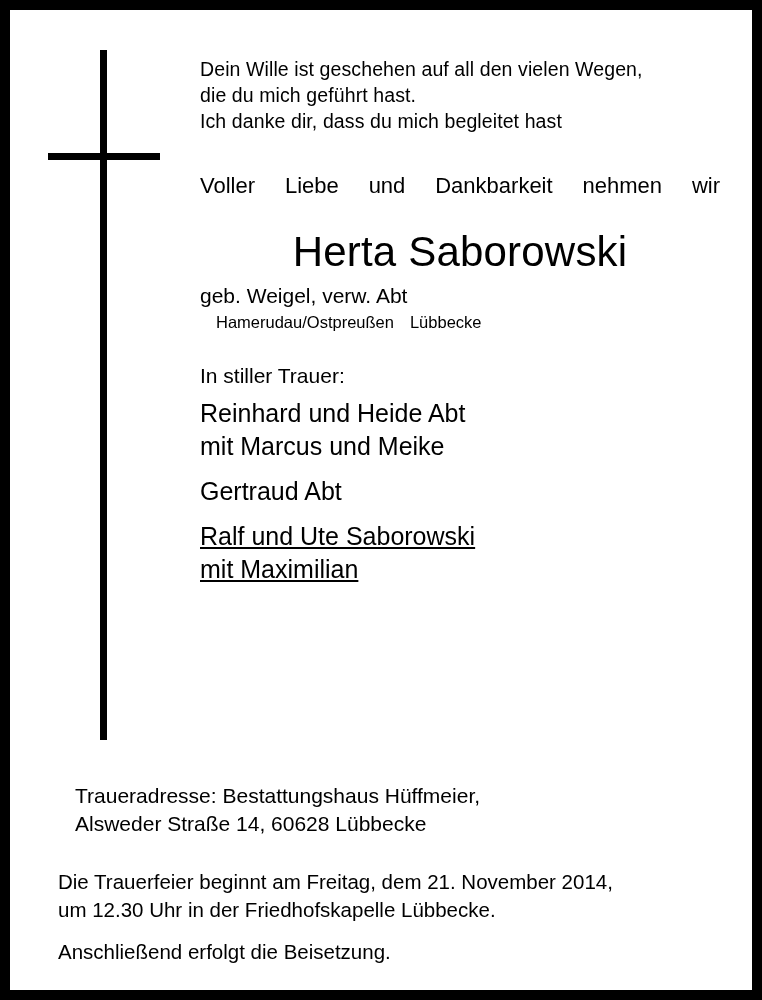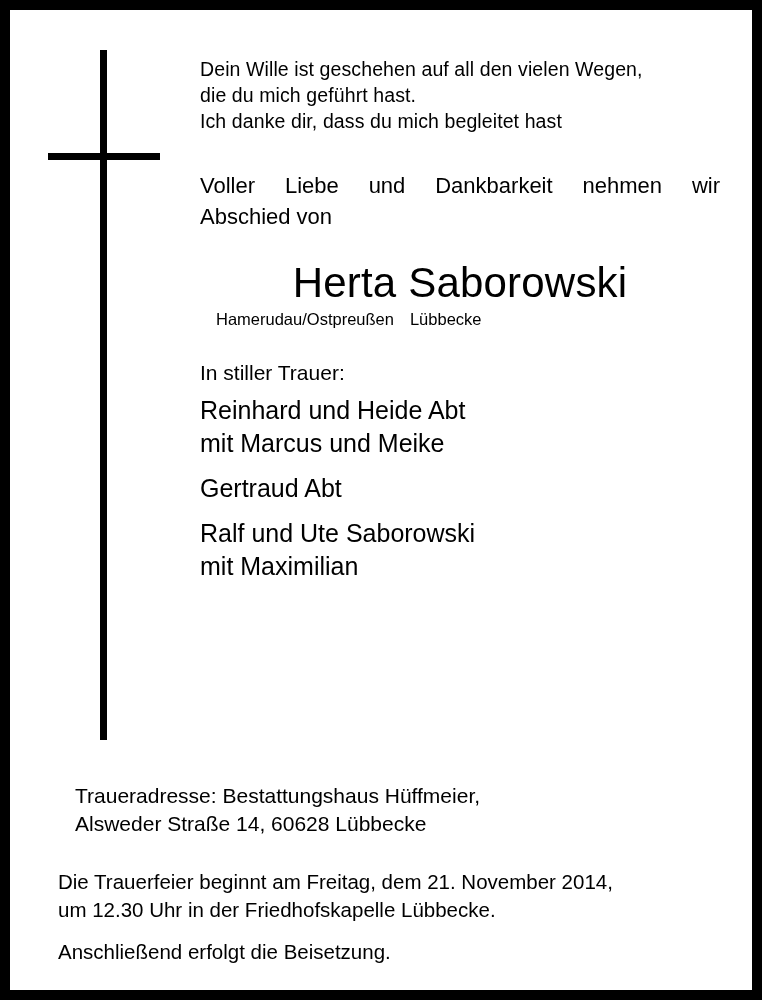--- a/index.html
+++ b/index.html
@@ -117,21 +117,21 @@
     margin-top: 30px;
     font-size: 21px;
     line-height: 26px;
   }
   .mourners {
     margin-top: 8px;
     font-size: 25px;
     line-height: 33px;
   }
   .mourners .grp { margin-bottom: 12px; }
-  .mourners .grp:last-child { margin-bottom: 0; }
+  .mourners .grp:last-child { margin-bottom: 0; text-decoration: underline; }
 
   .addr {
     position: absolute;
     left: 65px;
     top: 772px;
     width: 680px;
     font-size: 21px;
     line-height: 28px;
   }
   .ceremony {
@@ -158,24 +158,24 @@
     <div class="col">
 
       <div class="verse">
         <div>Dein Wille ist geschehen auf all den vielen Wegen,</div>
         <div>die du mich geführt hast.</div>
         <div>Ich danke dir, dass du mich begleitet hast</div>
       </div>
 
       <div class="intro">
         <div class="l1">Voller Liebe und Dankbarkeit nehmen wir</div>
-        <div class="l2">Abschied von</div>
       </div>
 
       <div class="name">Herta Saborowski</div>
+      <div class="born-name">geb. Weigel, verw. Abt</div>
 
       <div class="places">
         <span class="p1">Hamerudau/Ostpreußen</span>
         <span class="p2">Lübbecke</span>
       </div>
 
       <div class="mourn-label">In stiller Trauer:</div>
 
       <div class="mourners">
         <div class="grp">

